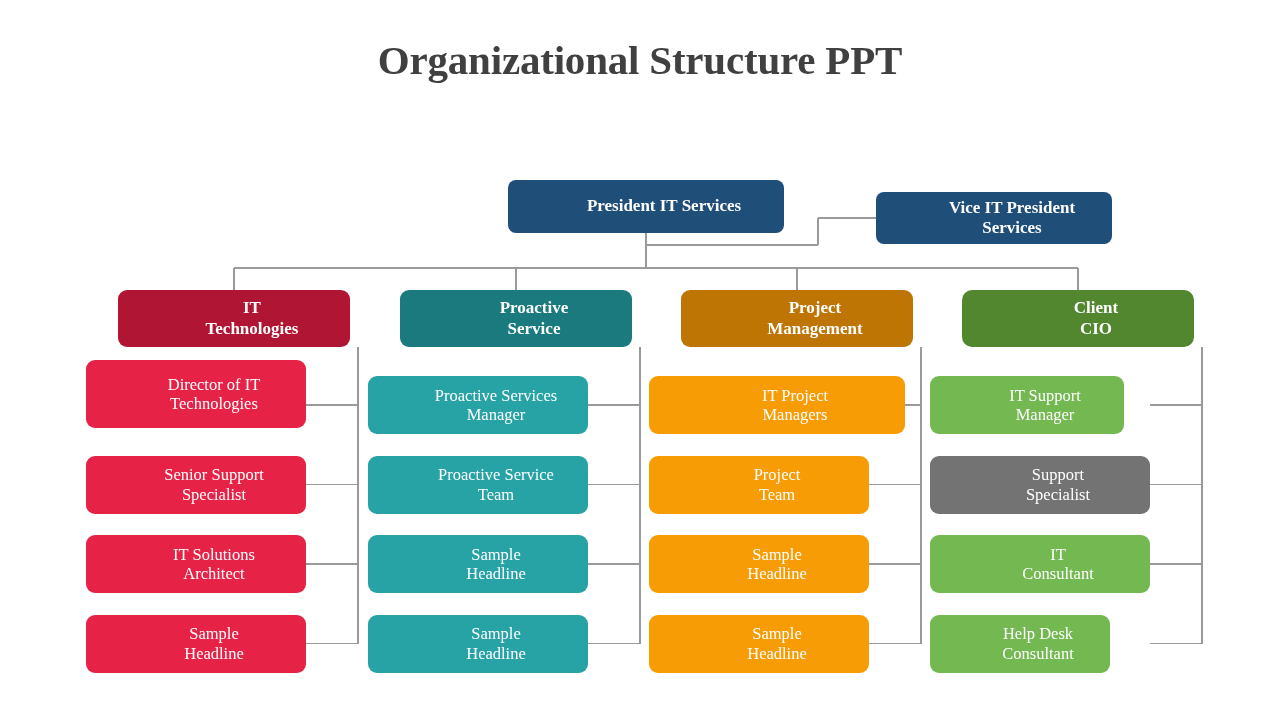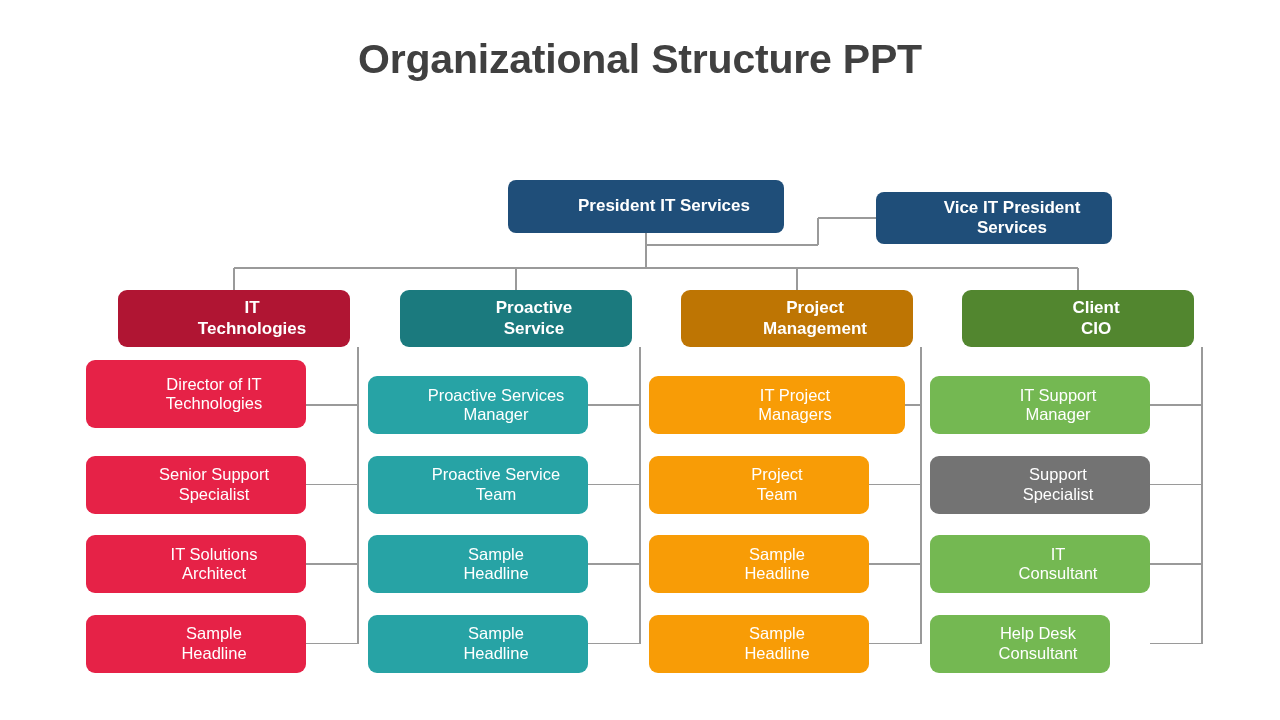--- a/index.html
+++ b/index.html
@@ -3,21 +3,21 @@
 <meta charset="utf-8">
 <style>
   html,body{margin:0;padding:0;}
   body{
     width:1280px;height:720px;
     background:#ffffff;
     font-family:"Liberation Sans", sans-serif;
     overflow:hidden;
     position:relative;
   }
-  #slide{position:absolute;inset:0;}
+  #slide{position:absolute;inset:0;font-family:Liberation Serif, serif;}
 
   
   .title{
     position:absolute;left:0;top:36px;width:1280px;
     text-align:center;
     font-size:41px;font-weight:bold;color:#404040;
     letter-spacing:-0.2px;
   }
   .subtitle{
     position:absolute;left:0;top:100px;width:1280px;
@@ -121,23 +121,23 @@
       <div class="node dept" style="left: 681px; top: 290px; width: 232px; height: 57px; background: rgb(190, 117, 3);"><span>Project
 Management</span></div>
       <div class="node leaf" style="left: 649px; top: 376px; width: 256px; height: 58px; background: rgb(248, 156, 6);"><span>IT Project
 Managers</span></div>
       <div class="node leaf" style="left: 649px; top: 455.5px; width: 220px; height: 58px; background: rgb(248, 156, 6);"><span>Project
 Team</span></div>
       <div class="node leaf" style="left: 649px; top: 535px; width: 220px; height: 58px; background: rgb(248, 156, 6);"><span>Sample
 Headline</span></div>
       <div class="node leaf" style="left: 649px; top: 614.5px; width: 220px; height: 58px; background: rgb(248, 156, 6);"><span>Sample
 Headline</span></div>
-      <div class="node dept" style="left: 962px; top: 290px; width: 232px; height: 57px; background: rgb(82, 134, 47);"><span>Client
+      <div class="node dept" style="left: 962px; top: 290px; width: 232px; height: 57px; background: rgb(82, 134, 47); border-radius: 10px;"><span>Client
 CIO</span></div>
-      <div class="node leaf" style="left: 930px; top: 376px; width: 220px; height: 58px; background: rgb(116, 184, 82);"><span>IT Support
+      <div class="node leaf" style="left: 930px; top: 376px; width: 194px; height: 58px; background: rgb(116, 184, 82);"><span>IT Support
 Manager</span></div>
       <div class="node leaf" style="left: 930px; top: 455.5px; width: 220px; height: 58px; background: #737373;"><span>Support
 Specialist</span></div>
       <div class="node leaf" style="left: 930px; top: 535px; width: 220px; height: 58px; background: rgb(116, 184, 82);"><span>IT
 Consultant</span></div>
       <div class="node leaf" style="left: 930px; top: 614.5px; width: 180px; height: 58px; background: rgb(116, 184, 82);"><span>Help Desk
 Consultant</span></div>
     </div>
 
 </div>

